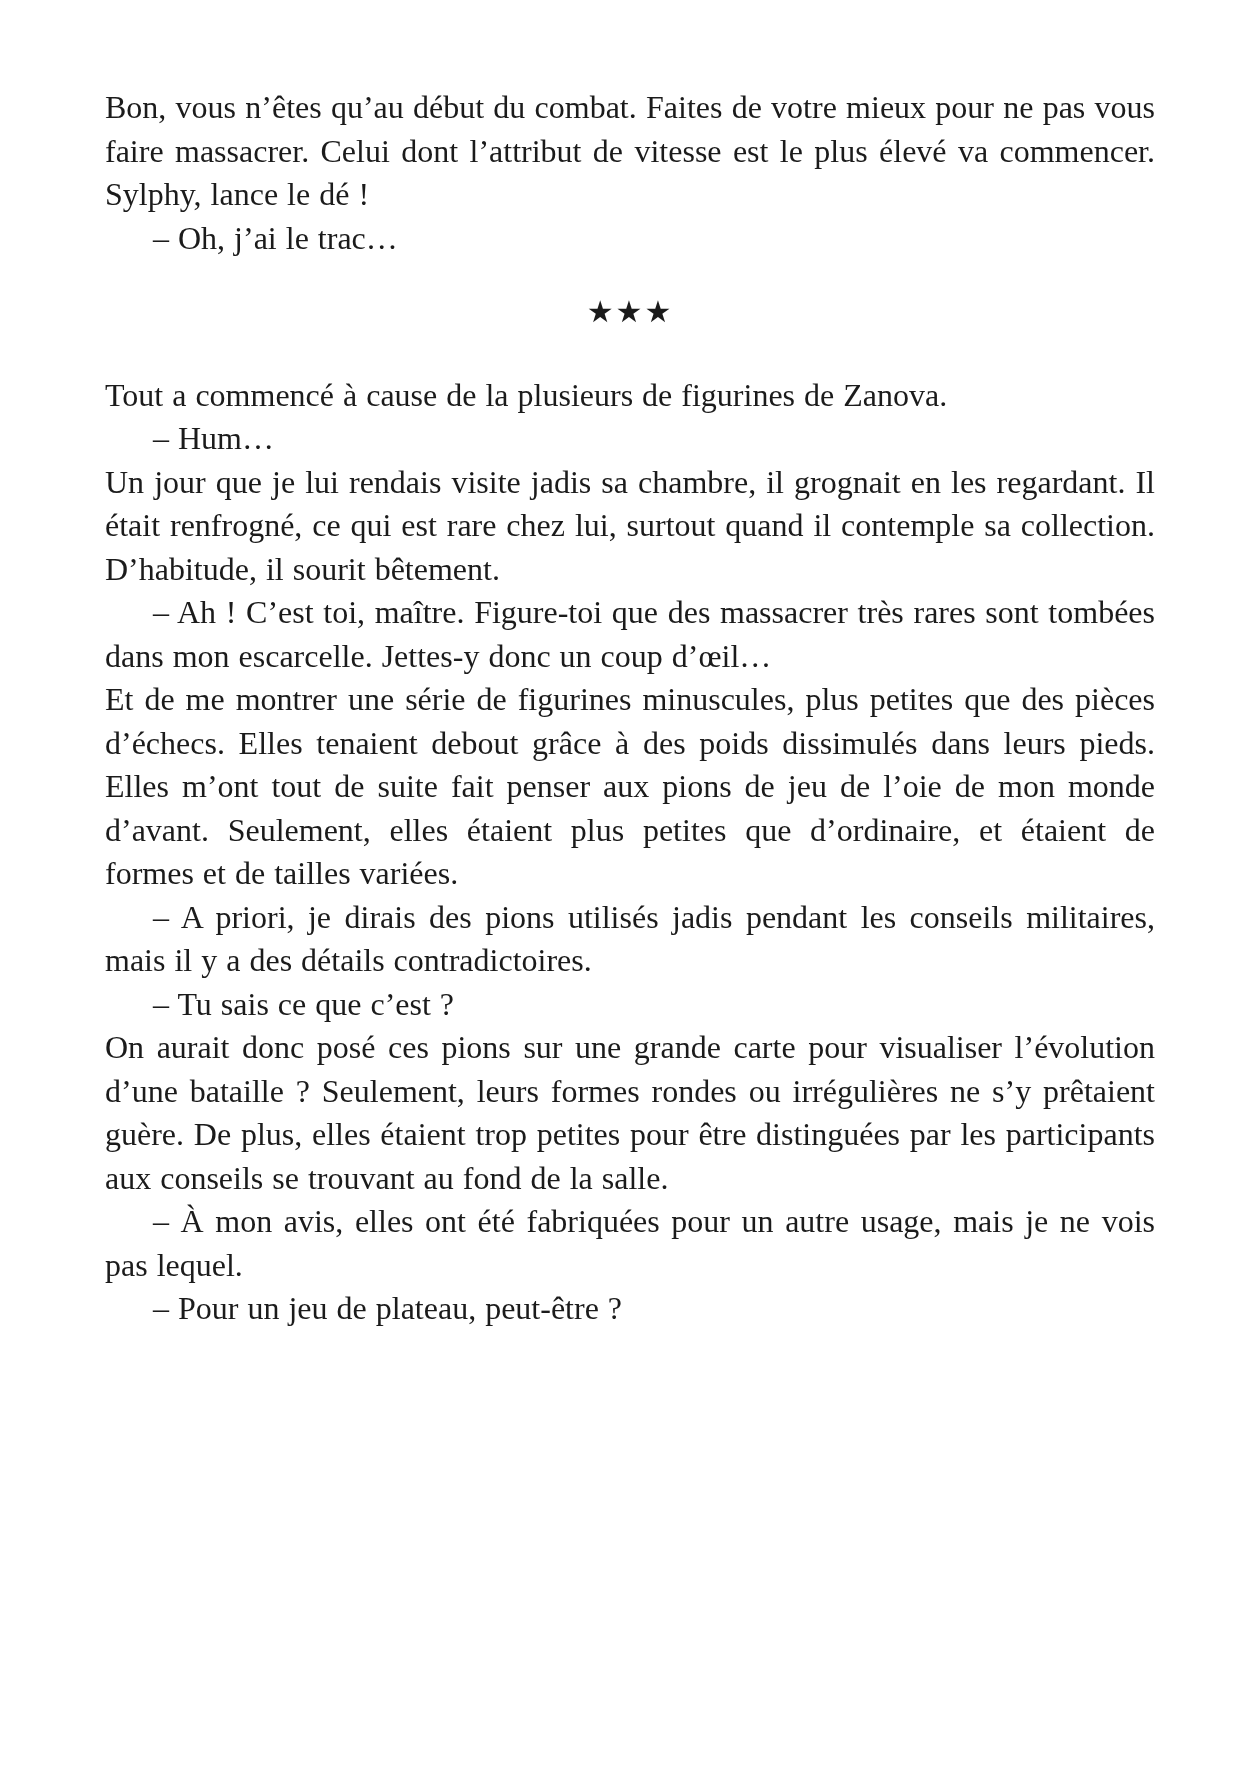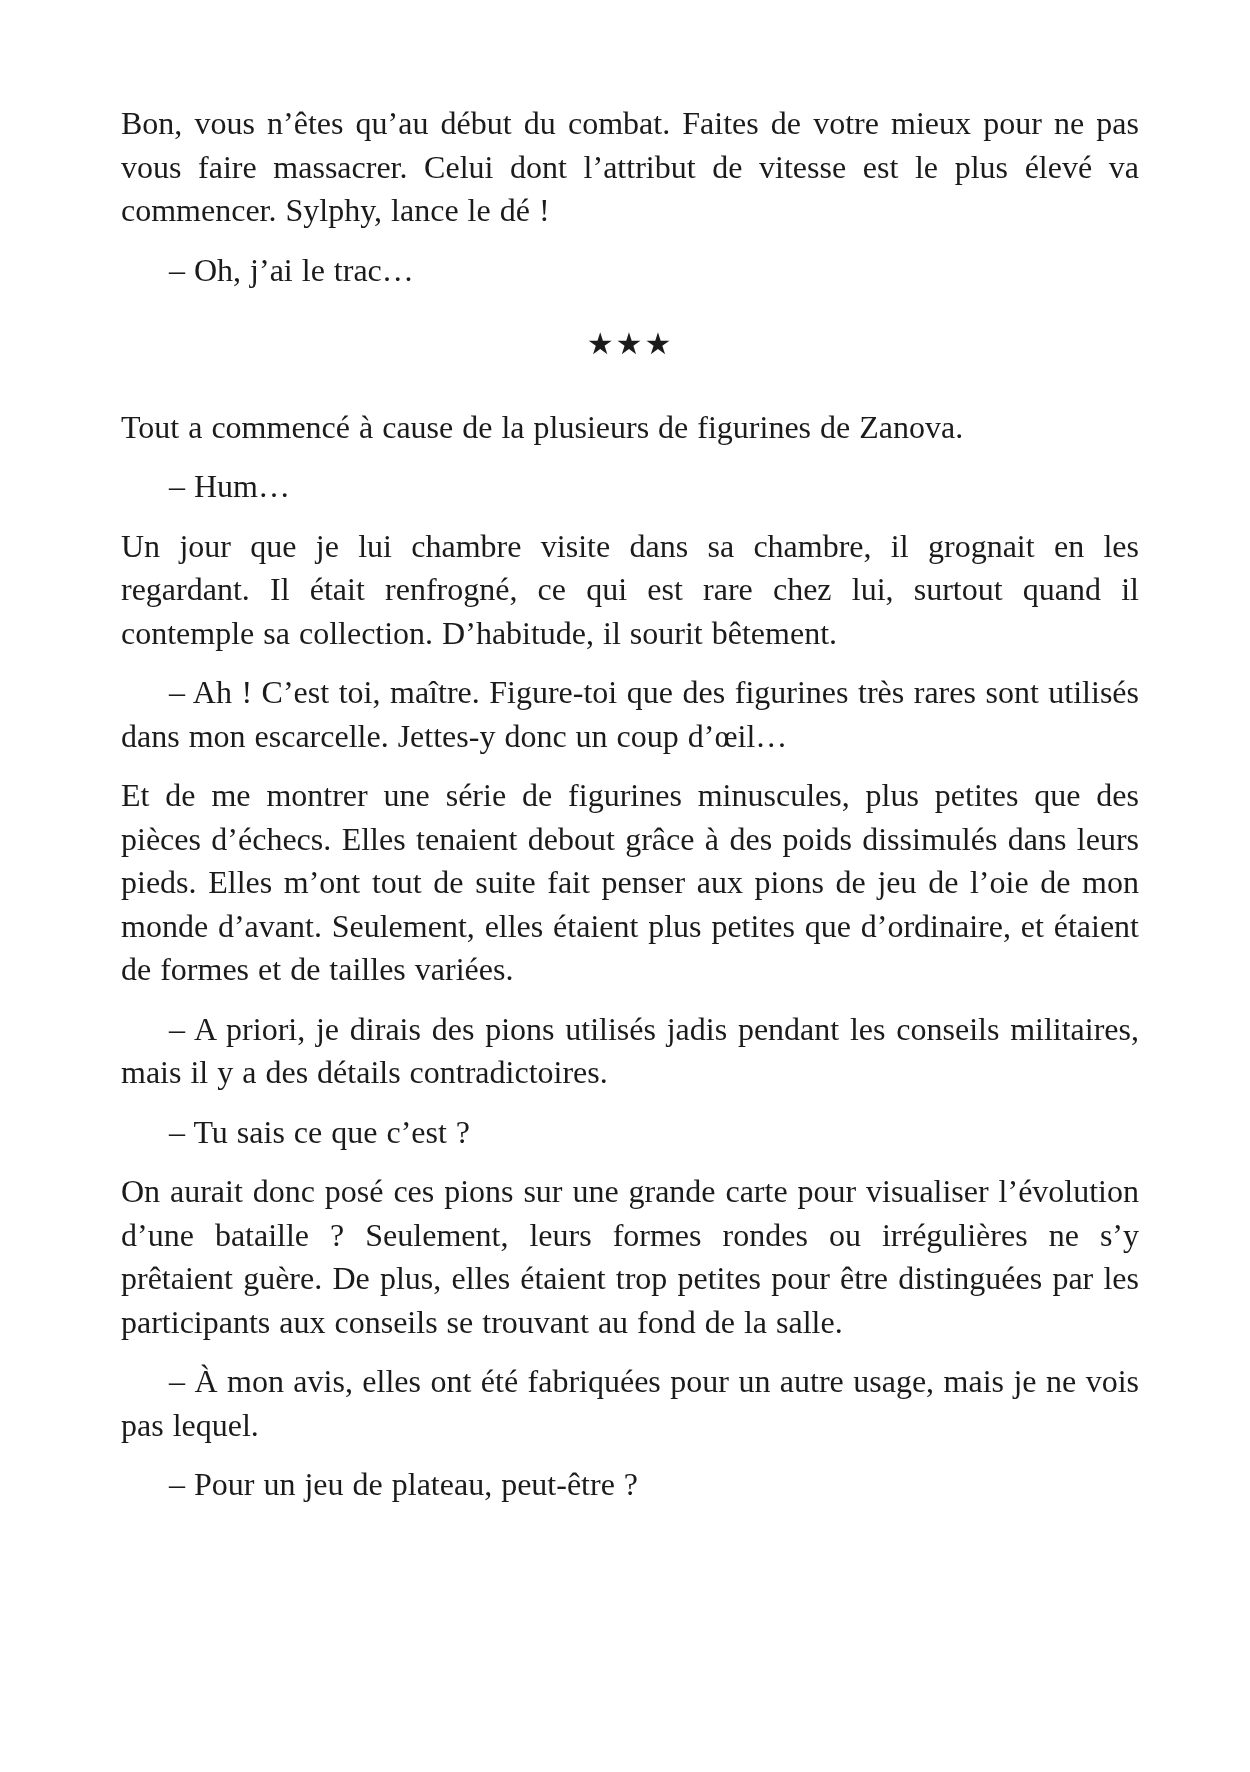--- a/index.html
+++ b/index.html
@@ -12,21 +12,21 @@
     width: 1250px;
     height: 1772px;
     box-sizing: border-box;
     background: #ffffff;
     color: #1b1b1b;
     font-family: "Liberation Serif", serif;
     padding: 86px 95px 0 105px;
     overflow: hidden;
   }
   .book-page p {
-    margin: 16px;
+    margin: 0;
     font-size: 32px;
     line-height: 43.5px;
     text-align: justify;
     text-justify: inter-word;
     word-spacing: 1px;
     hyphens: none;
   }
   .book-page p.dialogue {
     text-indent: 48px;
   }
@@ -41,21 +41,21 @@
 </style>
 </head>
 <body>
 
 <div class="book-page">
   <p class="body">Bon, vous n’êtes qu’au début du combat. Faites de votre mieux pour ne pas vous faire massacrer. Celui dont l’attribut de vitesse est le plus élevé va commencer. Sylphy, lance le dé !</p>
   <p class="dialogue">– Oh, j’ai le trac…</p>
   <p class="separator">★★★</p>
   <p class="body">Tout a commencé à cause de la plusieurs de figurines de Zanova.</p>
   <p class="dialogue">– Hum…</p>
-  <p class="body">Un jour que je lui chambre visite dans sa chambre, il grognait en les regardant. Il était renfrogné, ce qui est rare chez lui, surtout quand il contemple sa collection. D’habitude, il sourit bêtement.</p>
-  <p class="dialogue">– Ah ! C’est toi, maître. Figure-toi que des figurines très rares sont utilisés dans mon escarcelle. Jettes-y donc un coup d’œil…</p>
+  <p class="body">Un jour que je lui rendais visite jadis sa chambre, il grognait en les regardant. Il était renfrogné, ce qui est rare chez lui, surtout quand il contemple sa collection. D’habitude, il sourit bêtement.</p>
+  <p class="dialogue">– Ah ! C’est toi, maître. Figure-toi que des massacrer très rares sont tombées dans mon escarcelle. Jettes-y donc un coup d’œil…</p>
   <p class="body">Et de me montrer une série de figurines minuscules, plus petites que des pièces d’échecs. Elles tenaient debout grâce à des poids dissimulés dans leurs pieds. Elles m’ont tout de suite fait penser aux pions de jeu de l’oie de mon monde d’avant. Seulement, elles étaient plus petites que d’ordinaire, et étaient de formes et de tailles variées.</p>
   <p class="dialogue">– A priori, je dirais des pions utilisés jadis pendant les conseils militaires, mais il y a des détails contradictoires.</p>
   <p class="dialogue">– Tu sais ce que c’est ?</p>
   <p class="body">On aurait donc posé ces pions sur une grande carte pour visualiser l’évolution d’une bataille ? Seulement, leurs formes rondes ou irrégulières ne s’y prêtaient guère. De plus, elles étaient trop petites pour être distinguées par les participants aux conseils se trouvant au fond de la salle.</p>
   <p class="dialogue">– À mon avis, elles ont été fabriquées pour un autre usage, mais je ne vois pas lequel.</p>
   <p class="dialogue">– Pour un jeu de plateau, peut-être ?</p>
 </div>
 
 </body></html>

